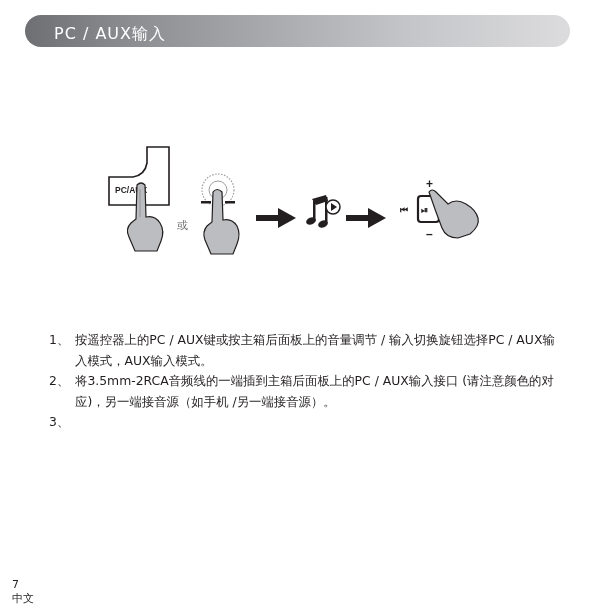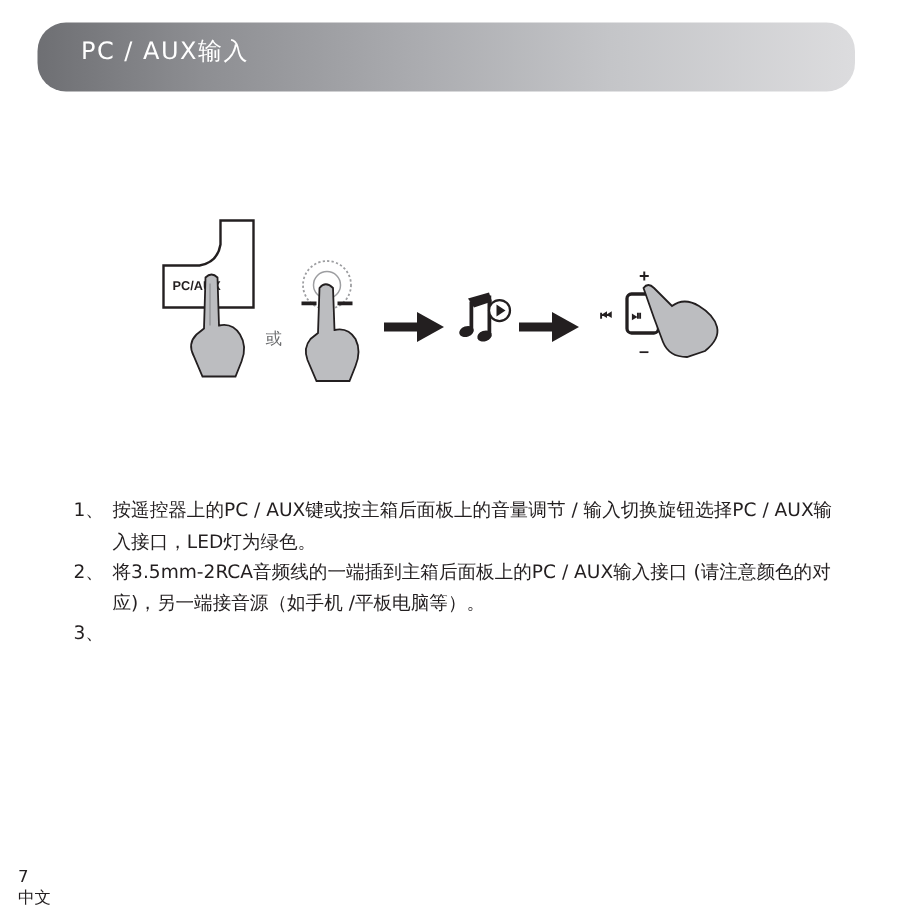--- a/index.html
+++ b/index.html
@@ -1,19 +1,19 @@
 <!DOCTYPE html>
 <html><head>
   <meta charset="utf-8">
   <style>
     html, body { margin: 0; padding: 0; background: #ffffff; }
     body { width: 600px; height: 616px; position: relative; overflow: hidden; font-family: "DejaVu Sans", "Liberation Sans", sans-serif; color: #231f20; }
 
     .header-bar {
-      position: absolute; left: 25px; top: 15px; width: 545px; height: 46px;
+      position: absolute; left: 25px; top: 15px; width: 545px; height: 32px;
       border-radius: 19px;
       background: linear-gradient(90deg, #6e6f73 0%, #8d8e92 20%, #a9aaae 45%, #c4c5c8 70%, #dcdcde 100%);
     }
     .header-title {
       position: absolute; left: 29px; top: 0; height: 38px; line-height: 38px;
       color: #ffffff; font-size: 16px; letter-spacing: 1px;
       font-family: "DejaVu Sans", sans-serif;
     }
 
     .illustration { position: absolute; left: 0; top: 130px; width: 600px; height: 130px; }
@@ -83,25 +83,25 @@
     <g>
       <path d="M31 14 Q34 10 38 14 L50 26 Q58 20 68 26 Q78 32 80 40 Q82 48 72 56 L60 60 Q48 60 44 50 L38 34 Z" fill="#bcbdc0" stroke="#231f20" stroke-width="1.2"></path>
     </g>
   </svg>
 </div>
 <span class="or-label">或</span>
 
 <div class="steps">
   <div class="step">
     <span class="step-num">1、</span>
-    <span>按遥控器上的PC / AUX键或按主箱后面板上的音量调节 / 输入切换旋钮选择PC / AUX输入接口，LED灯为绿色。</span>
+    <span>按遥控器上的PC / AUX键或按主箱后面板上的音量调节 / 输入切换旋钮选择PC / AUX输入模式，AUX输入模式。</span>
   </div>
   <div class="step">
     <span class="step-num">2、</span>
-    <span>将3.5mm-2RCA音频线的一端插到主箱后面板上的PC / AUX输入接口 (请注意颜色的对应)，另一端接音源（如手机 /平板电脑等）。</span>
+    <span>将3.5mm-2RCA音频线的一端插到主箱后面板上的PC / AUX输入接口 (请注意颜色的对应)，另一端接音源（如手机 /另一端接音源）。</span>
   </div>
   <div class="step">
     <span class="step-num">3、</span>
   </div>
 </div>
 
 <div class="page-footer">
   <div>7</div>
   <div>中文</div>
 </div>

